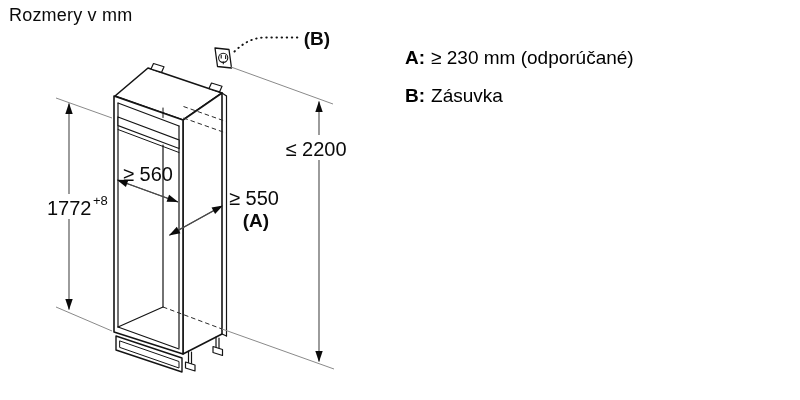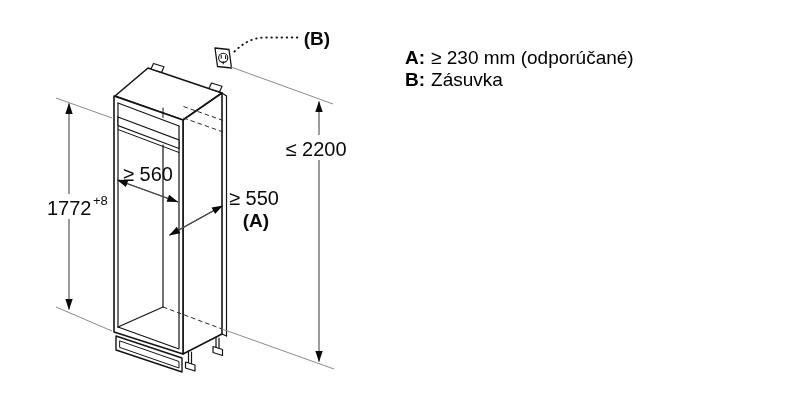--- a/index.html
+++ b/index.html
@@ -8,32 +8,33 @@
     font-family:"Liberation Sans", sans-serif;color:#000;overflow:hidden;
   }
   .page-title{
     position:absolute;left:9px;top:5px;font-size:18px;font-weight:400;
     letter-spacing:.2px;color:#0a0a0a;
   }
   .drawing{position:absolute;left:0;top:0;}
   .legend{position:absolute;left:405px;top:46px;font-size:19px;line-height:1;}
   .legend-row{position:absolute;left:0;white-space:nowrap;}
   .legend-row.rowA{top:2px;}
-  .legend-row.rowB{top:24px;}
+  .legend-row.rowB{top:40px;}
   .legend-key{font-weight:700;margin-right:6px;}
   svg text{font-family:"Liberation Sans", sans-serif;fill:#0a0a0a;}
   .dim-label{font-size:20px;font-weight:400;}
   .dim-label-sup{font-size:13px;font-weight:400;}
   .ref-label{font-size:19px;font-weight:700;}
 </style>
 </head>
 <body>
 
 <div class="canvas">
 
+  <div class="page-title">Rozmery v mm</div>
 
   <svg class="drawing" width="380" height="400" viewBox="0 0 380 400">
     <defs>
       <marker id="arr" markerWidth="13" markerHeight="10" refX="11.6" refY="5" orient="auto-start-reverse" markerUnits="userSpaceOnUse">
         <path d="M12,5 L1,1.3 L1,8.7 Z" fill="#0a0a0a"></path>
       </marker>
     </defs>
 
     <g fill="#ffffff" stroke="#141414" stroke-width="1.6" stroke-linejoin="round" stroke-linecap="round">
 

